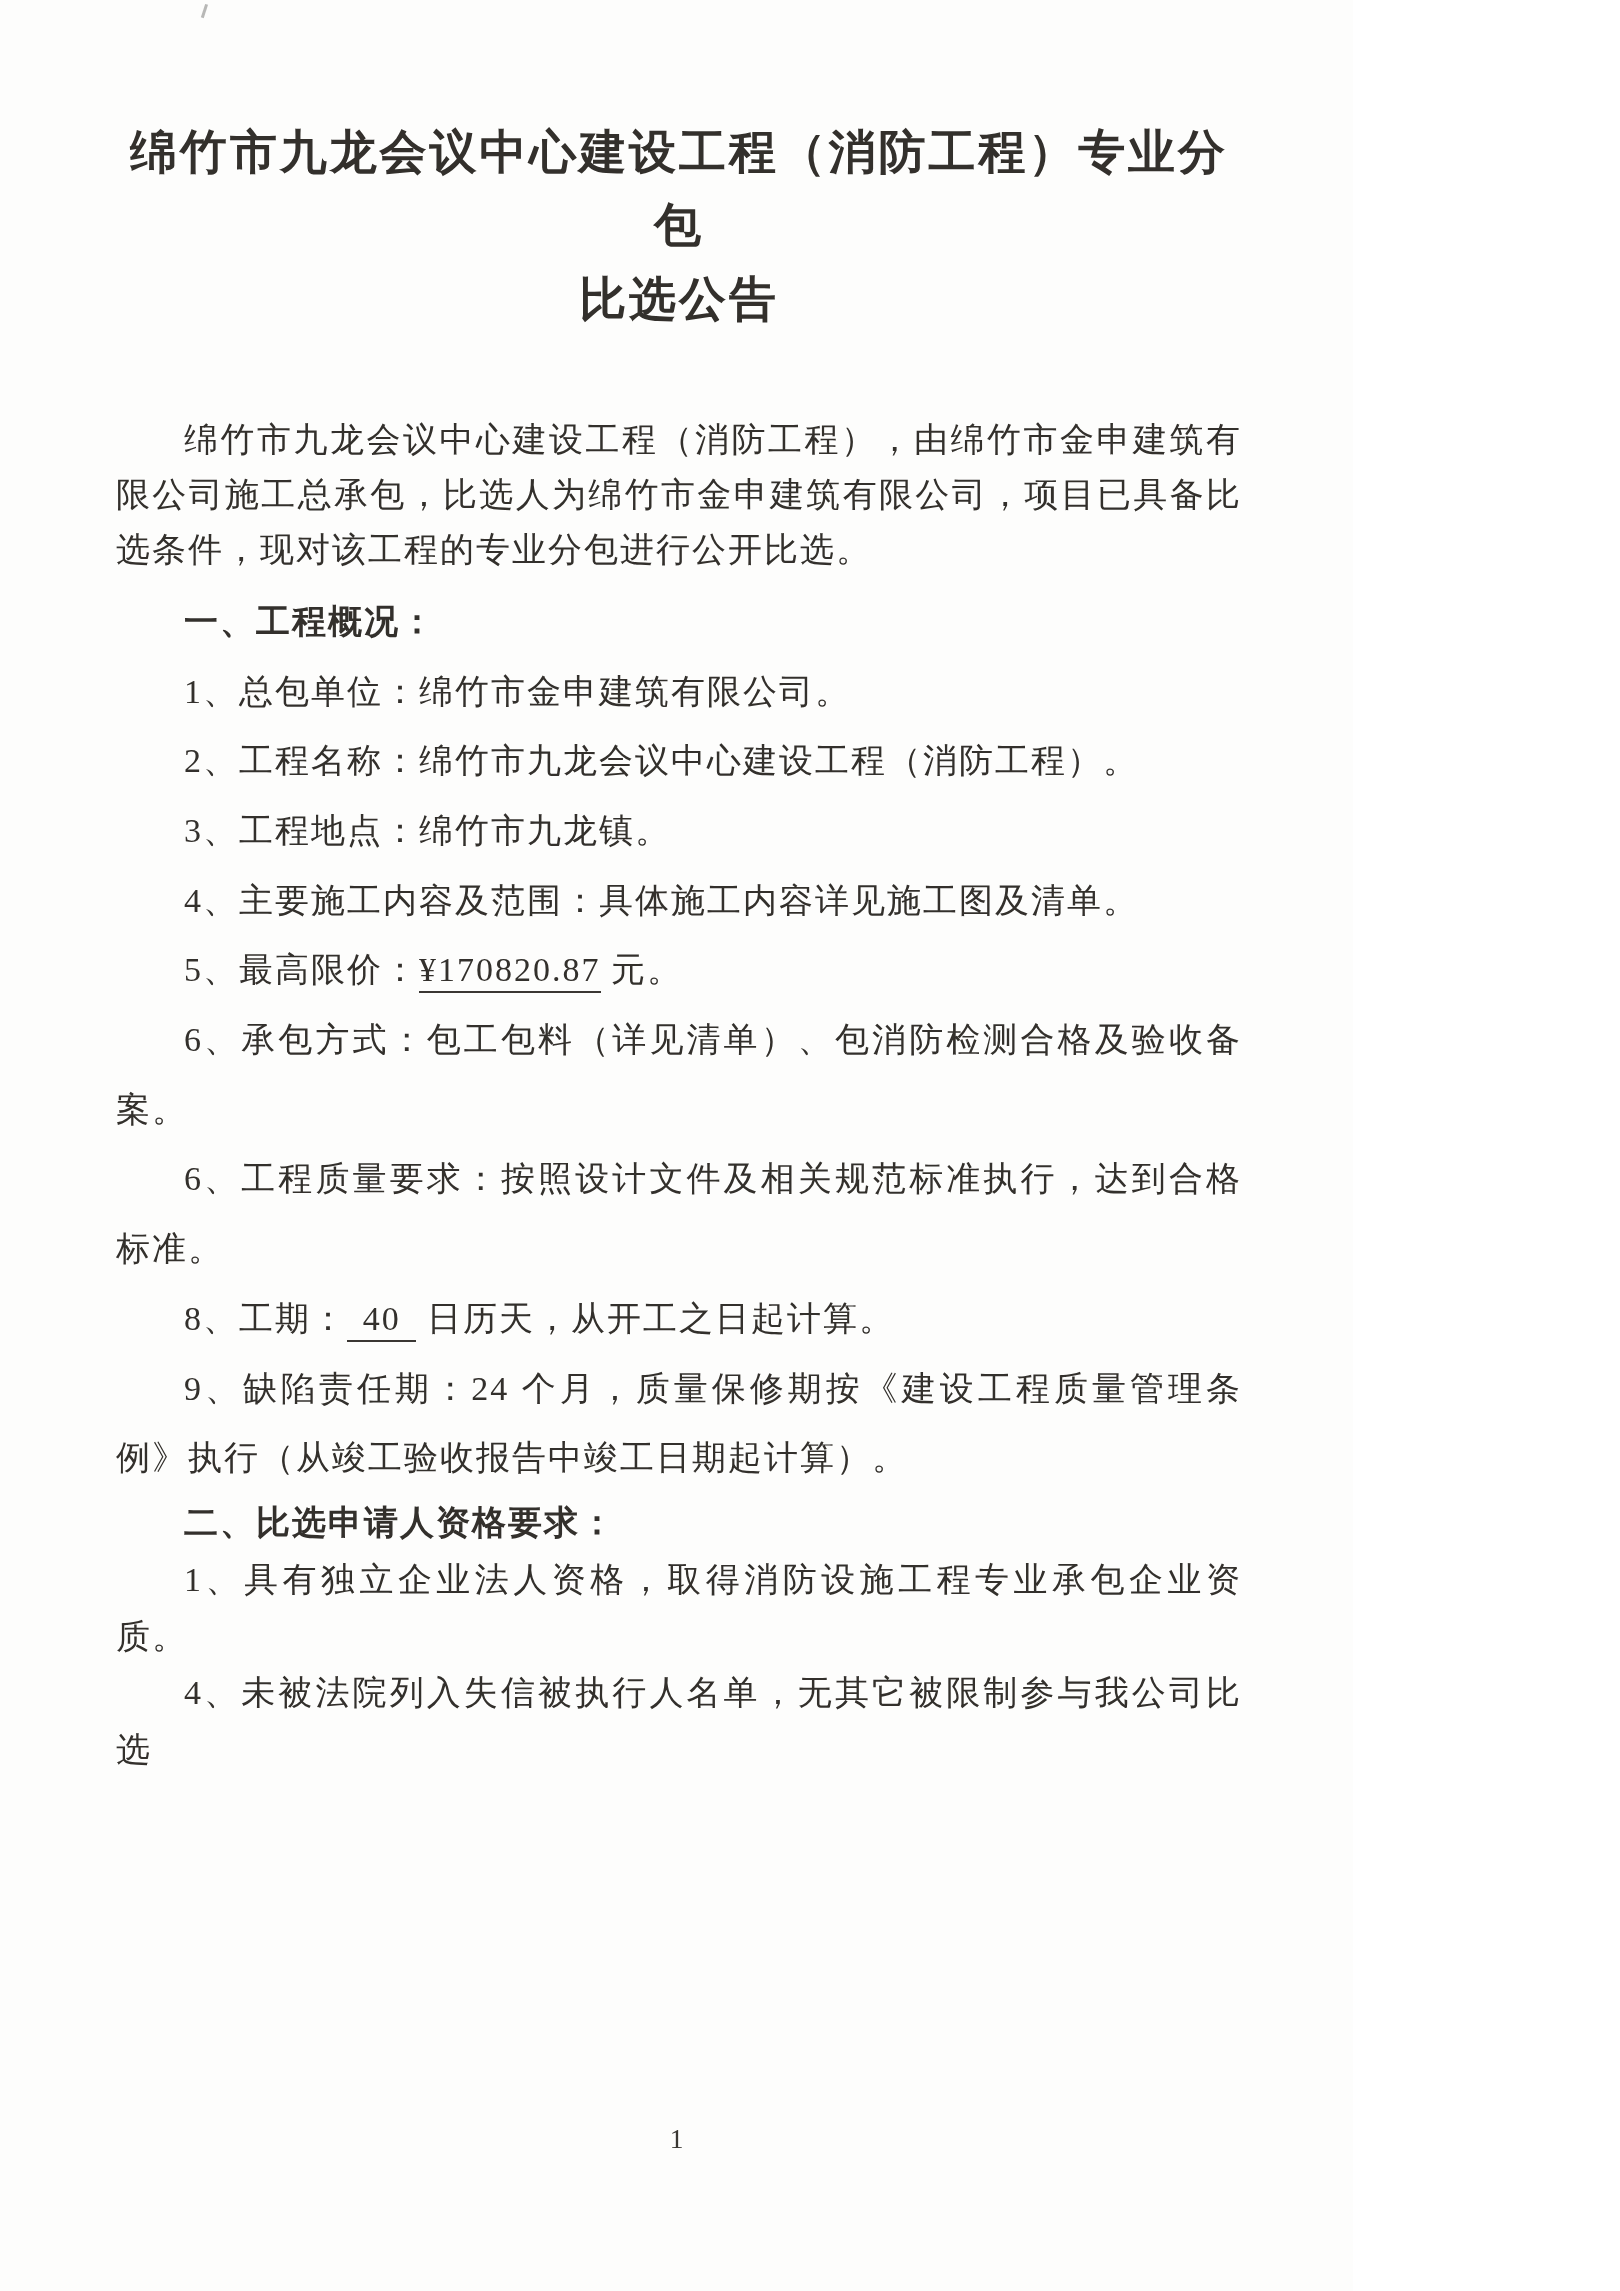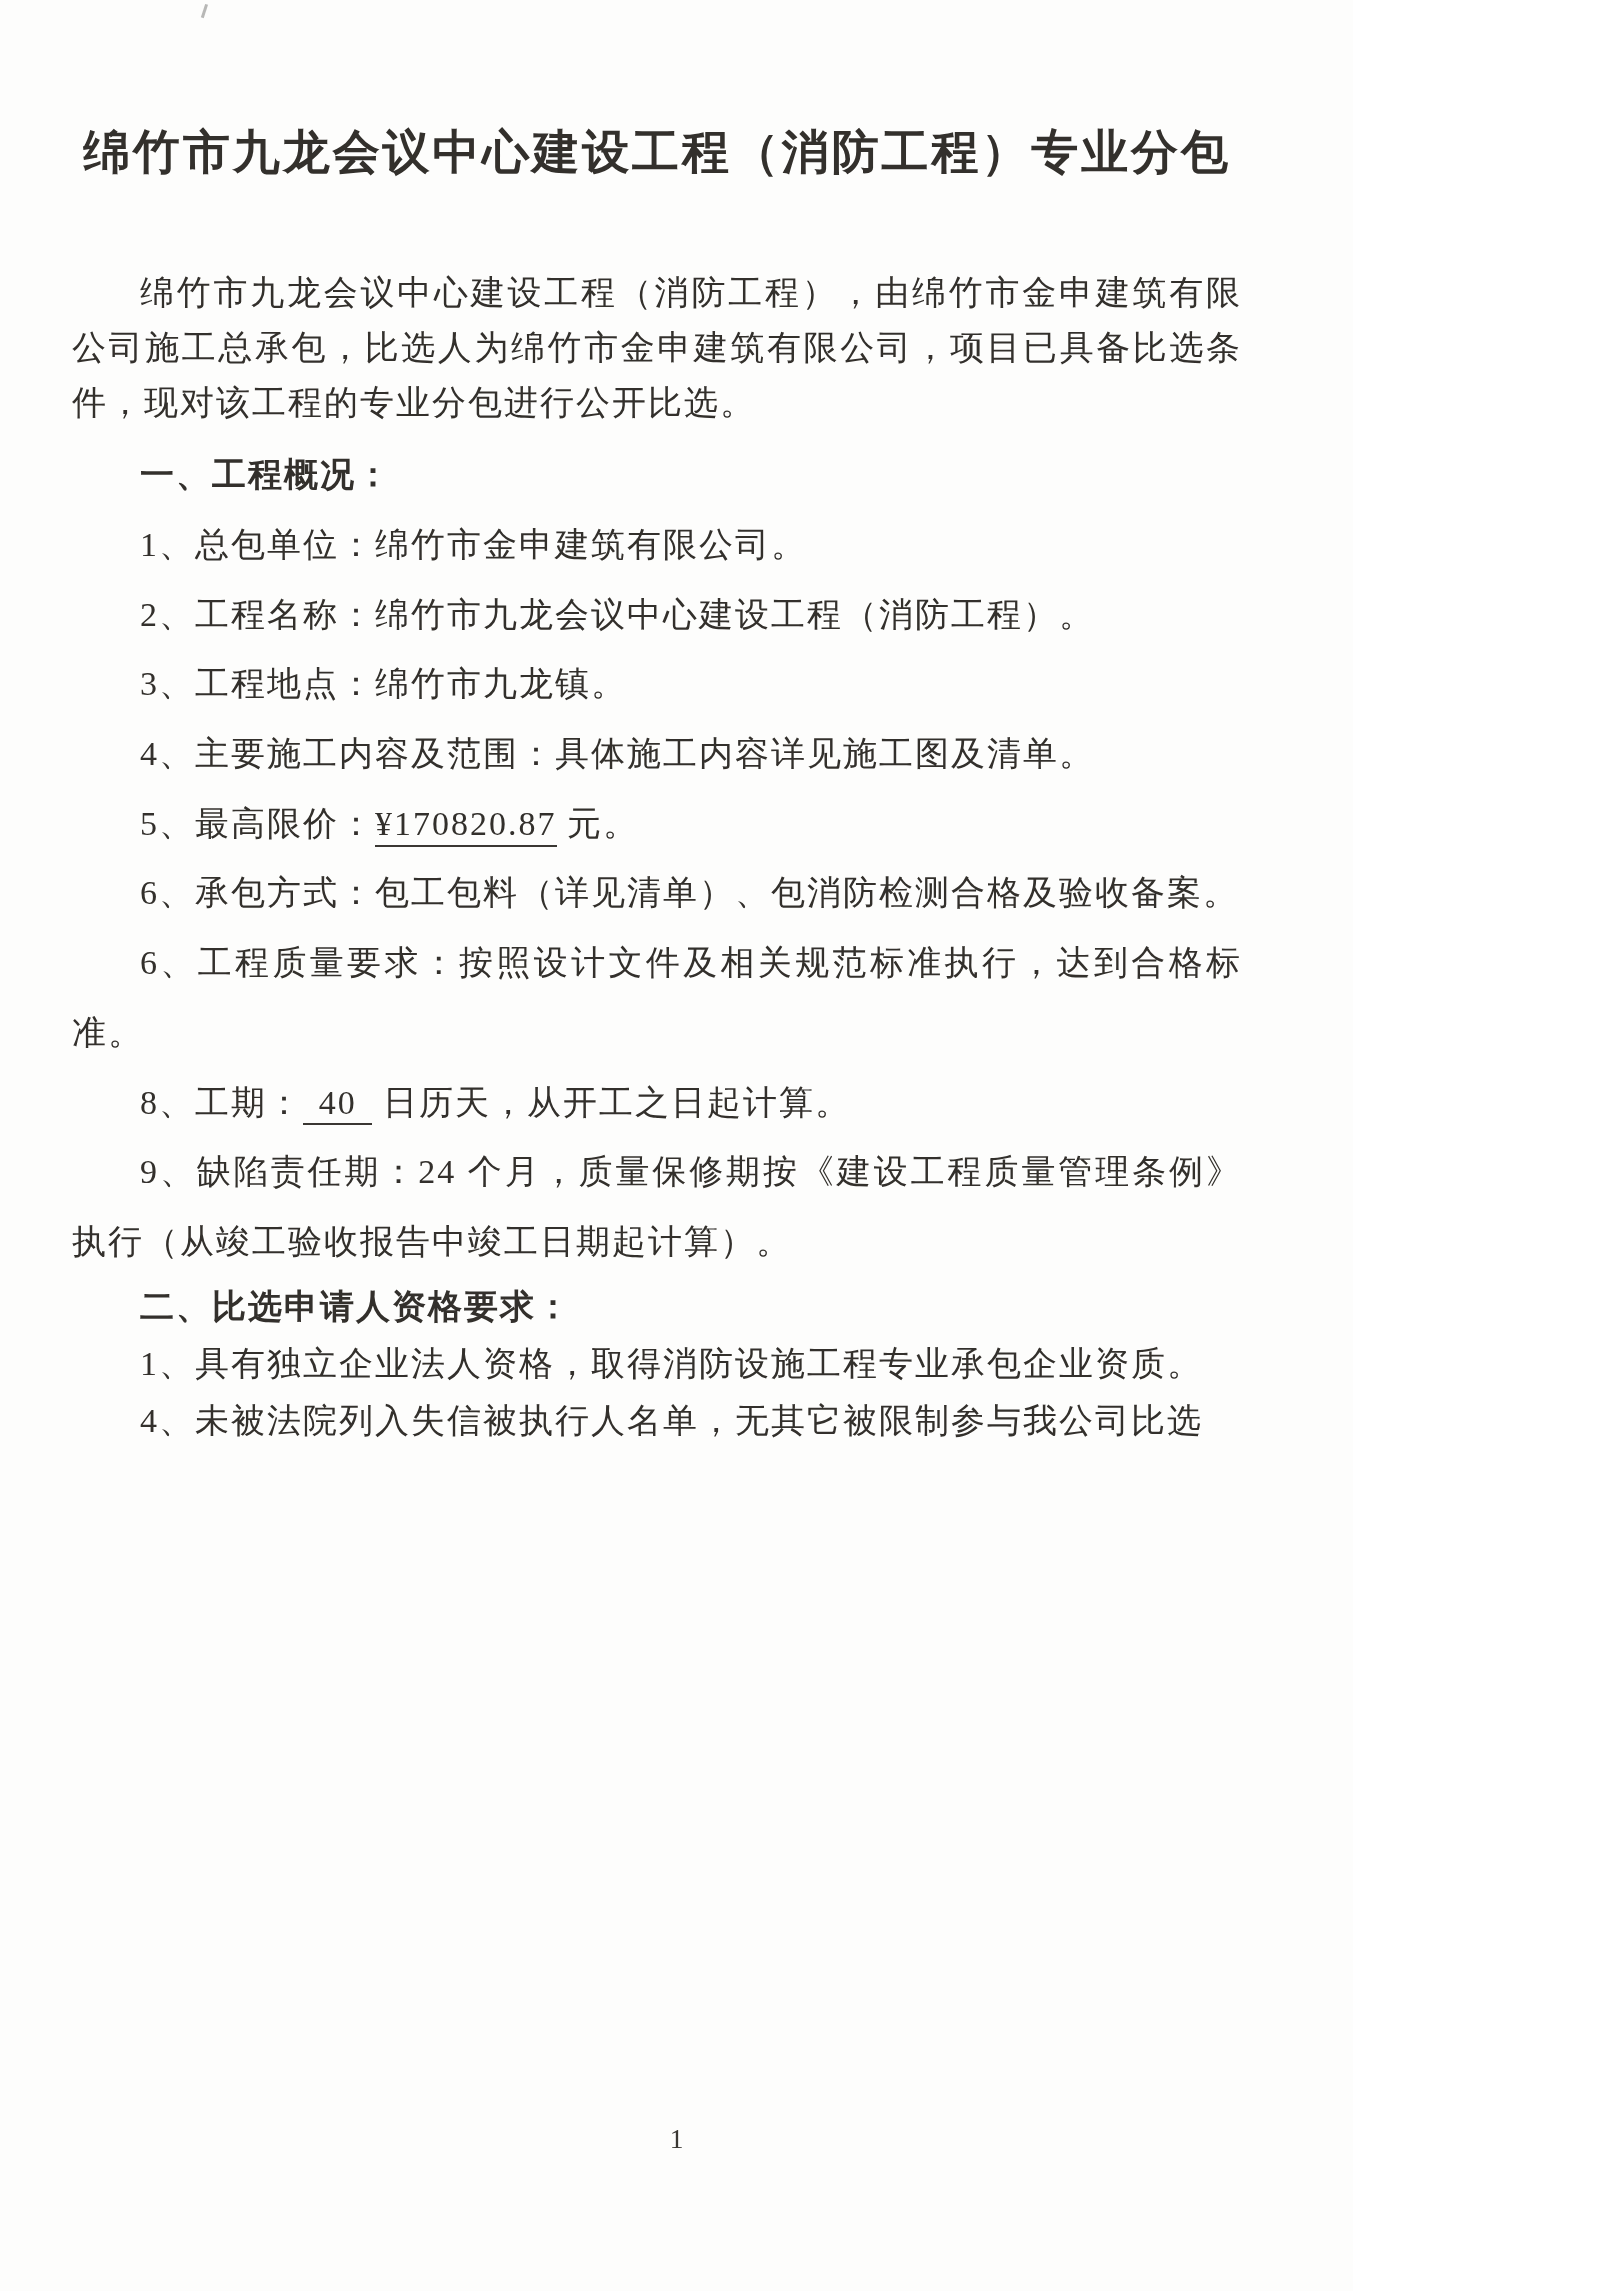--- a/index.html
+++ b/index.html
@@ -8,21 +8,21 @@
     background: #ffffff;
   }
   .page {
     position: relative;
     width: 1353px;
     height: 2292px;
     box-sizing: border-box;
     background: #fdfdfc;
     color: #33302c;
     font-family: "Liberation Serif", "DejaVu Serif", serif;
-    padding: 116px 111px 0 72px;
+    padding: 116px 111px 0 116px;
     overflow: hidden;
   }
   
   .scan-artifact {
     position: absolute;
     top: 3.9px;
     left: 203px;
     width: 2.9px;
     height: 13.7px;
     background: #9a9a98;
@@ -87,20 +87,21 @@
 </style>
 </head>
 <body>
 
 <div class="page">
 
   <span class="scan-artifact"></span>
 
   <h1 class="title">
     <span class="title-line">绵竹市九龙会议中心建设工程（消防工程）专业分包</span>
+    <span class="title-line">比选公告</span>
   </h1>
 
   <p class="intro">绵竹市九龙会议中心建设工程（消防工程），由绵竹市金申建筑有限公司施工总承包，比选人为绵竹市金申建筑有限公司，项目已具备比选条件，现对该工程的专业分包进行公开比选。</p>
 
   <h2 class="sec-heading h-sec1">一、工程概况：</h2>
 
   <p class="item-s1">1、总包单位：绵竹市金申建筑有限公司。</p>
   <p class="item-s1">2、工程名称：绵竹市九龙会议中心建设工程（消防工程）。</p>
   <p class="item-s1">3、工程地点：绵竹市九龙镇。</p>
   <p class="item-s1">4、主要施工内容及范围：具体施工内容详见施工图及清单。</p>

